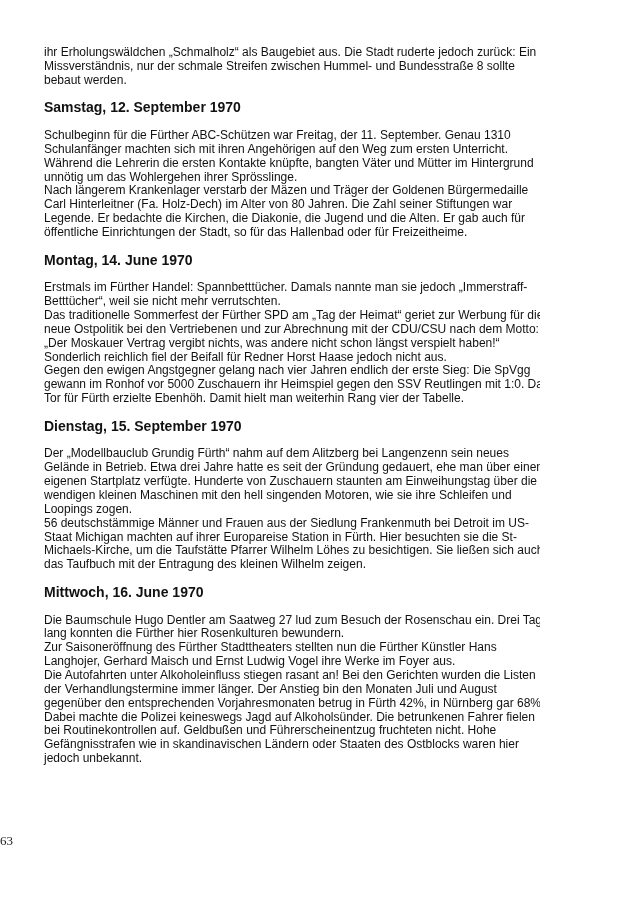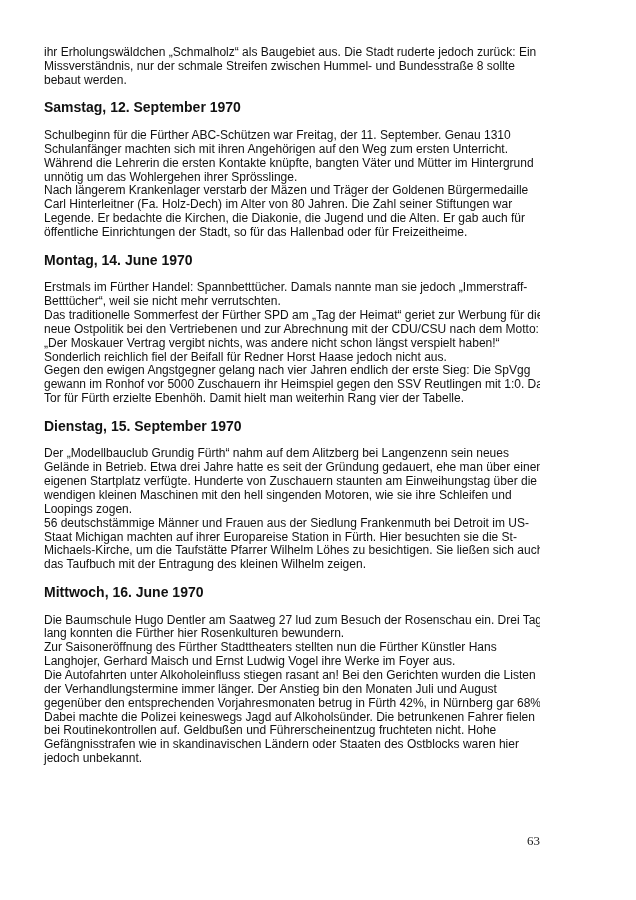--- a/index.html
+++ b/index.html
@@ -29,21 +29,21 @@
     margin: 0 0 13.85px 0;
     font-size: 14px;
     font-weight: 700;
     line-height: 13.85px;
   }
   .page-number {
     position: absolute;
     left: 0;
     right: 0;
     top: 834px;
-    text-align: right;
+    text-align: left;
     font-family: "Liberation Serif", serif;
     font-size: 13px;
     color: #1a1a1a;
   }
 </style>
 </head>
 <body>
 
 <div class="page">
   <div class="content">

